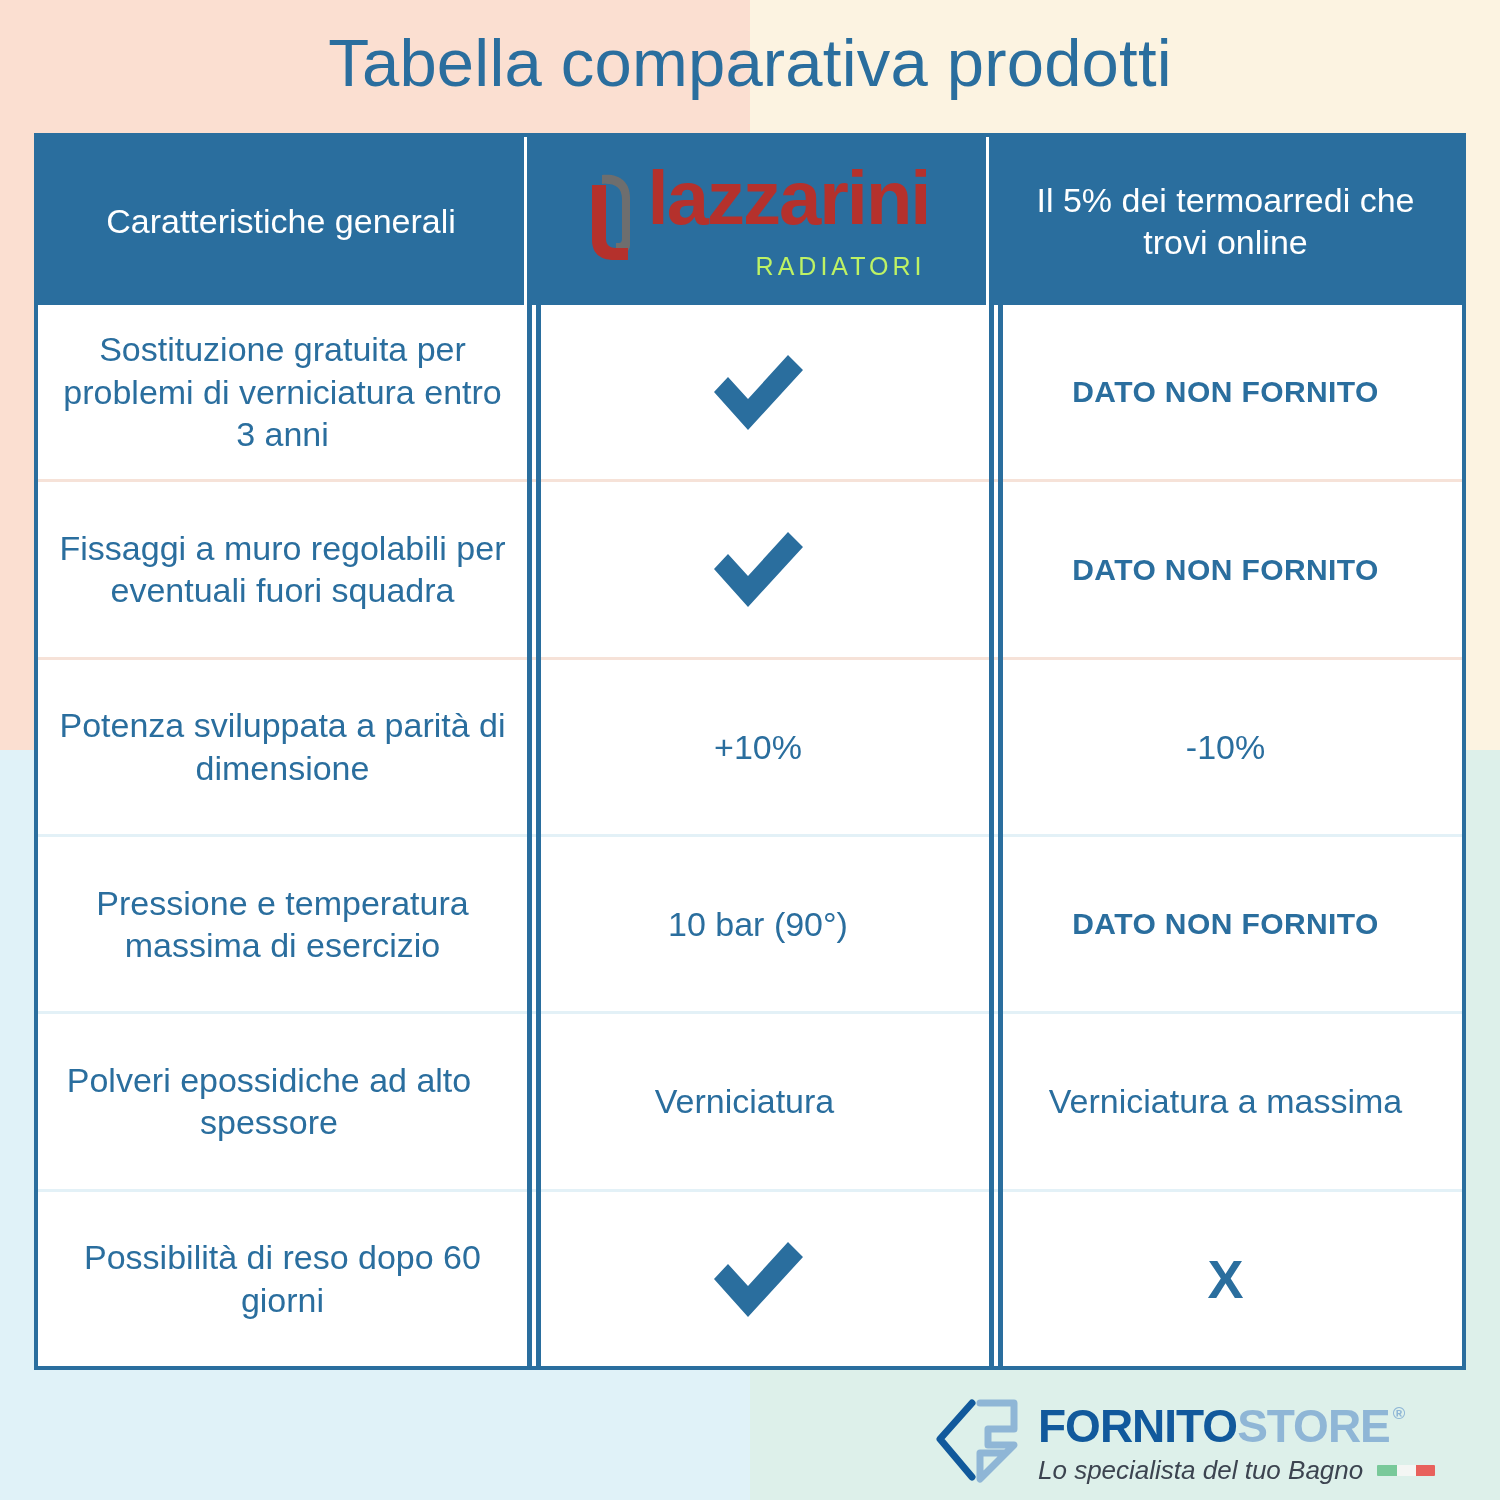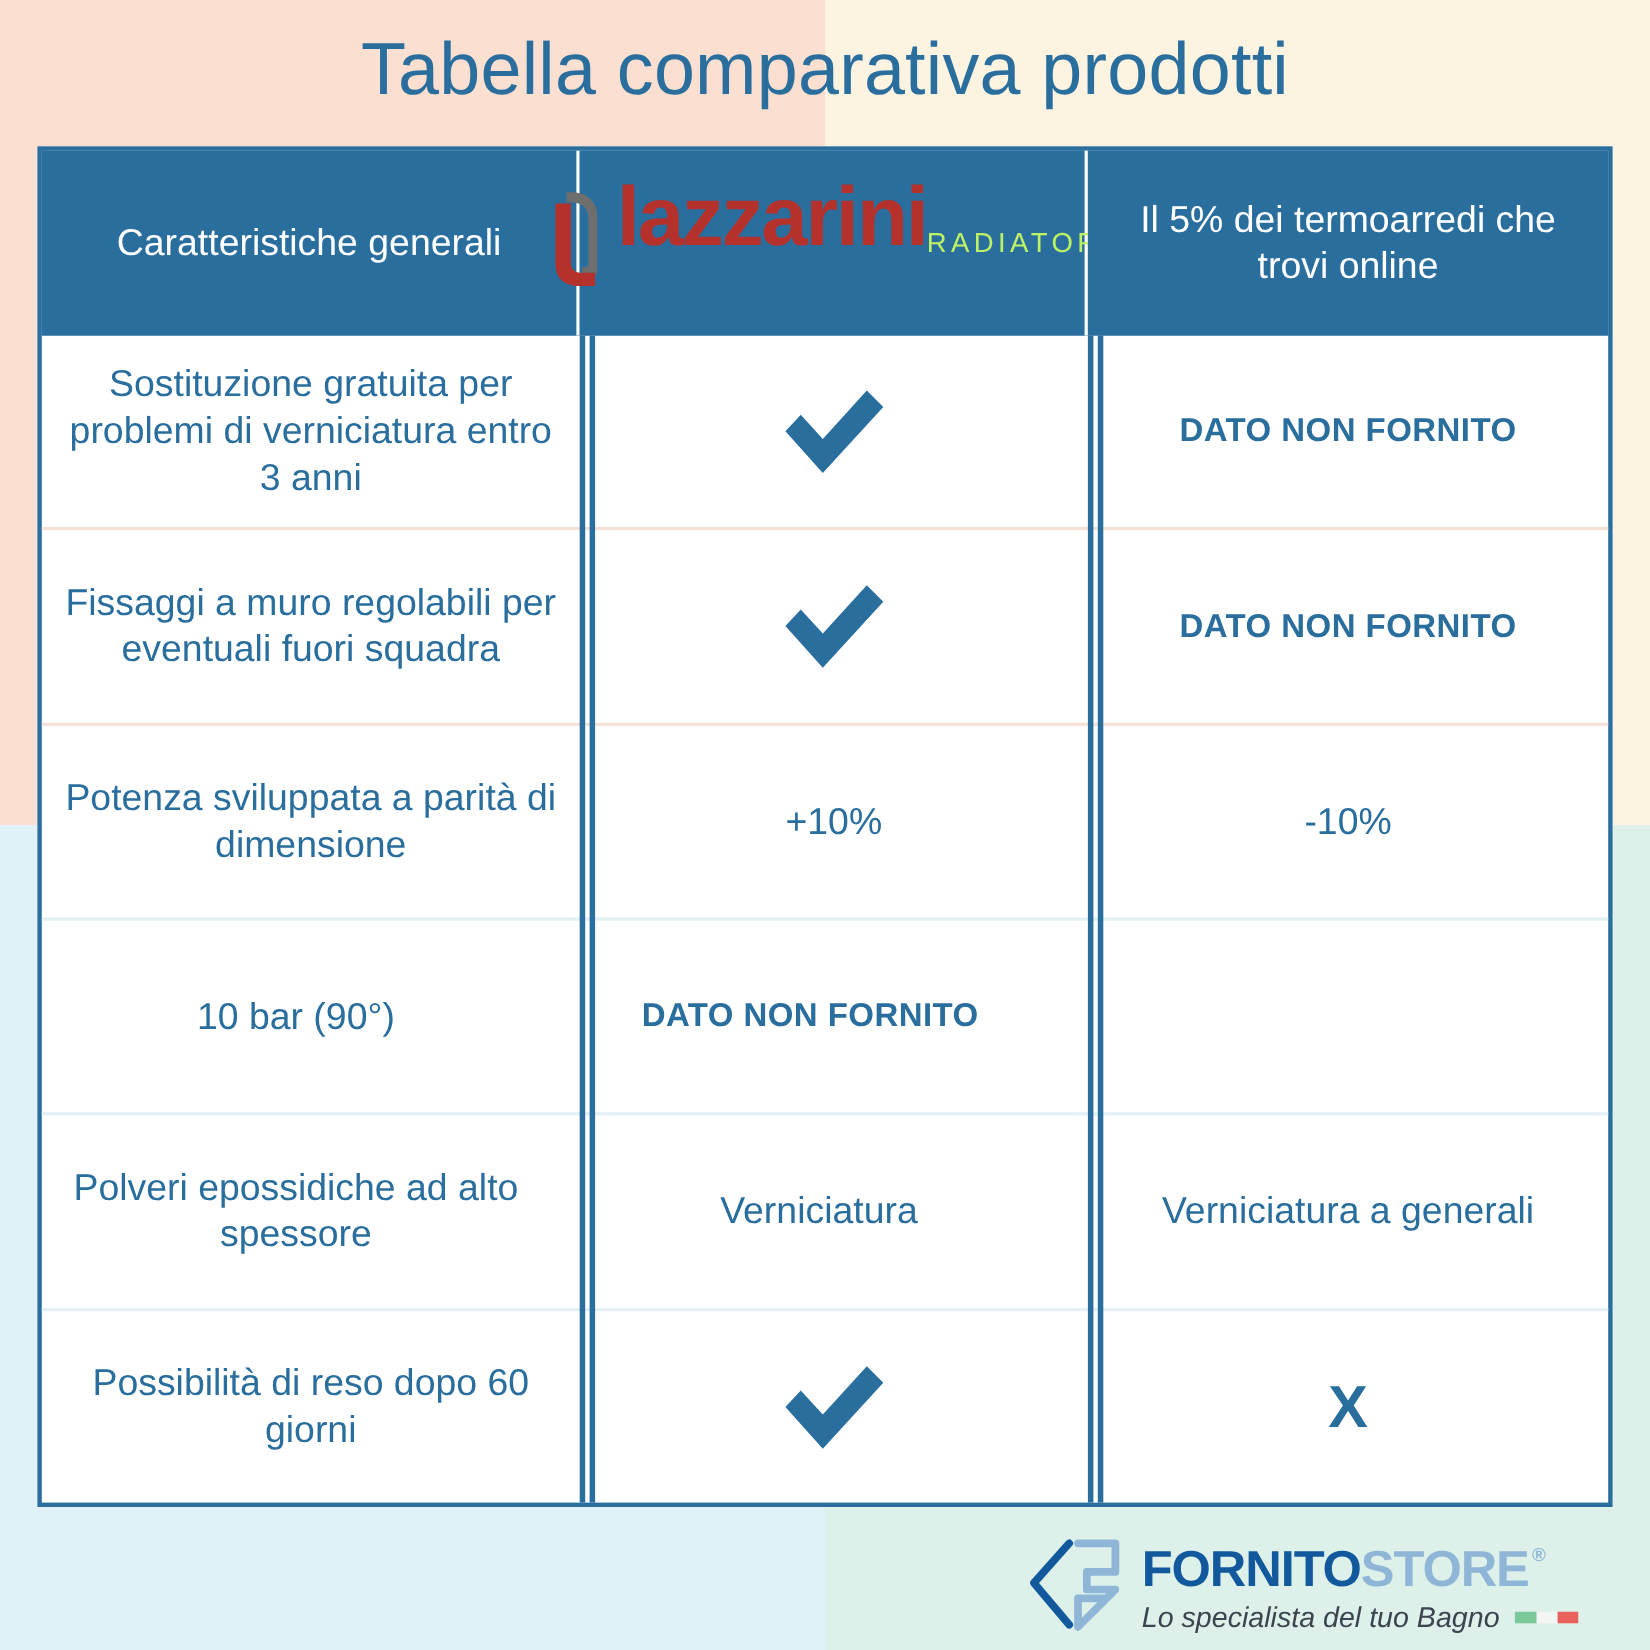--- a/index.html
+++ b/index.html
@@ -151,22 +151,24 @@
   .brand-logo {
     display: flex;
     align-items: flex-start;
     justify-content: center;
     gap: 6px;
     width: 100%;
   }
   .logo-glyph { flex: 0 0 auto; margin-top: 6px; }
   .logo-words {
     display: flex;
+    flex-direction: column;
     align-items: flex-end;
     line-height: 0.88;
+    gap: 22px;
   }
   .logo-main {
     font-size: 76px;
     font-weight: bold;
     color: #B5312C;
     letter-spacing: -2px;
   }
   .logo-sub {
     font-size: 25px;
     color: #bef264;
@@ -304,37 +306,40 @@
       </div>
       <div class="t-cell col-brand">
         <span>+10%</span>
       </div>
       <div class="t-cell col-other">
         <span>-10%</span>
       </div>
     </div>
 
     <div class="t-row body-row row-3 tint-blue">
+      <div class="t-cell col-feature">
+        <span>Pressione e temperatura massima di esercizio</span>
+      </div>
       <div class="t-cell col-brand">
         <span>10 bar (90°)</span>
       </div>
       <div class="t-cell col-other val-strong">
         <span>DATO NON FORNITO</span>
       </div>
     </div>
 
     <div class="t-row body-row row-4 tint-blue">
       <div class="t-cell col-brand">
         <span>Polveri epossidiche ad alto spessore</span>
       </div>
       <div class="t-cell col-feature">
         <span>Verniciatura</span>
       </div>
       <div class="t-cell col-other">
-        <span>Verniciatura a generali</span>
+        <span>Verniciatura a massima</span>
       </div>
     </div>
 
     <div class="t-row body-row row-5 tint-blue">
       <div class="t-cell col-feature">
         <span>Possibilità di reso dopo 60 giorni</span>
       </div>
       <div class="t-cell col-brand">
         <span class="check-icon">
           <svg class="check-icon" viewBox="0 0 104 82" xmlns="http://www.w3.org/2000/svg">

